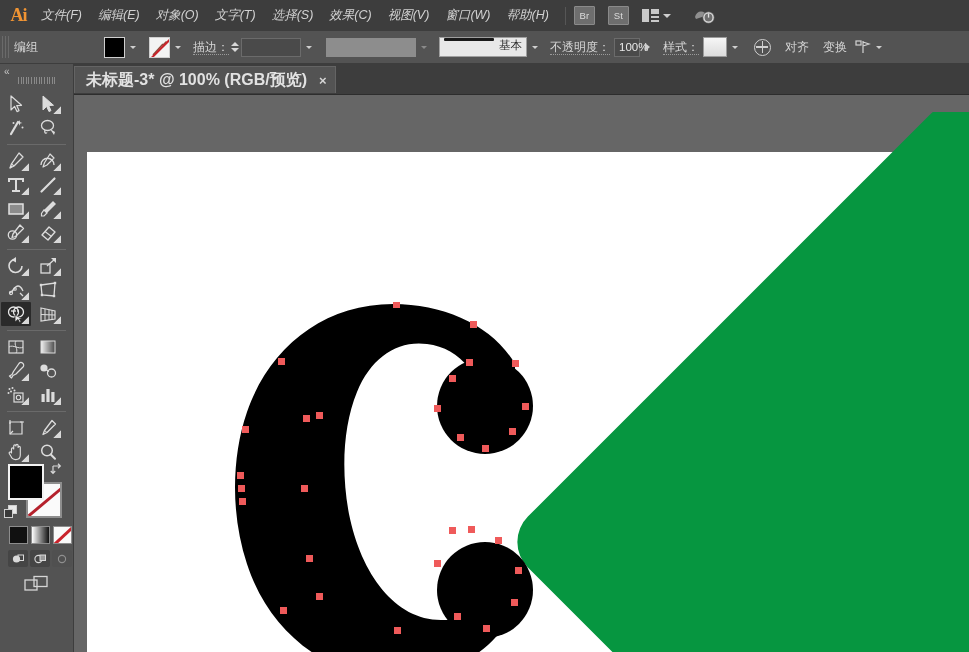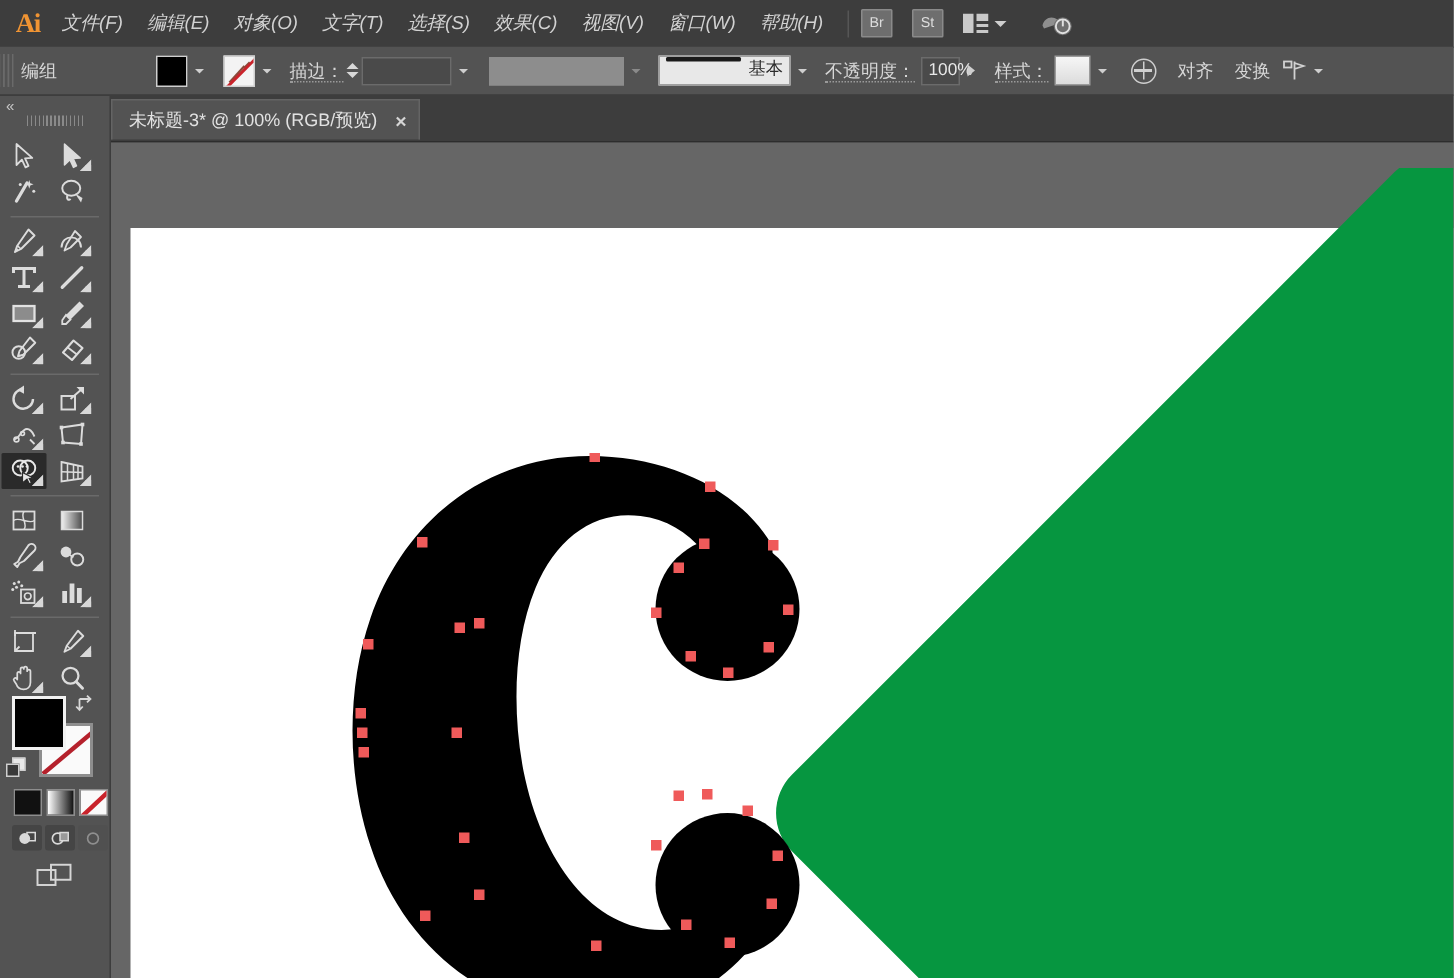--- a/index.html
+++ b/index.html
@@ -213,21 +213,21 @@
     height: 27px;
     background: #535353;
     border: 1px solid #646464;
     border-bottom: none;
     box-sizing: border-box;
     display: flex; align-items: center;
     padding: 0 8px 0 11px;
     cursor: pointer;
   }
   #doc-tab .t-title {
-    color: #e2e2e2; font-size: 12px; white-space: nowrap;
+    color: #e2e2e2; font-size: 16px; white-space: nowrap; font-weight: bold;
   }
   #doc-tab .t-close {
     color: #d5d5d5; font-size: 13px; font-weight: bold;
     margin-left: 12px;
     line-height: 1;
     cursor: pointer;
   }
 
   
   #toolbar {

